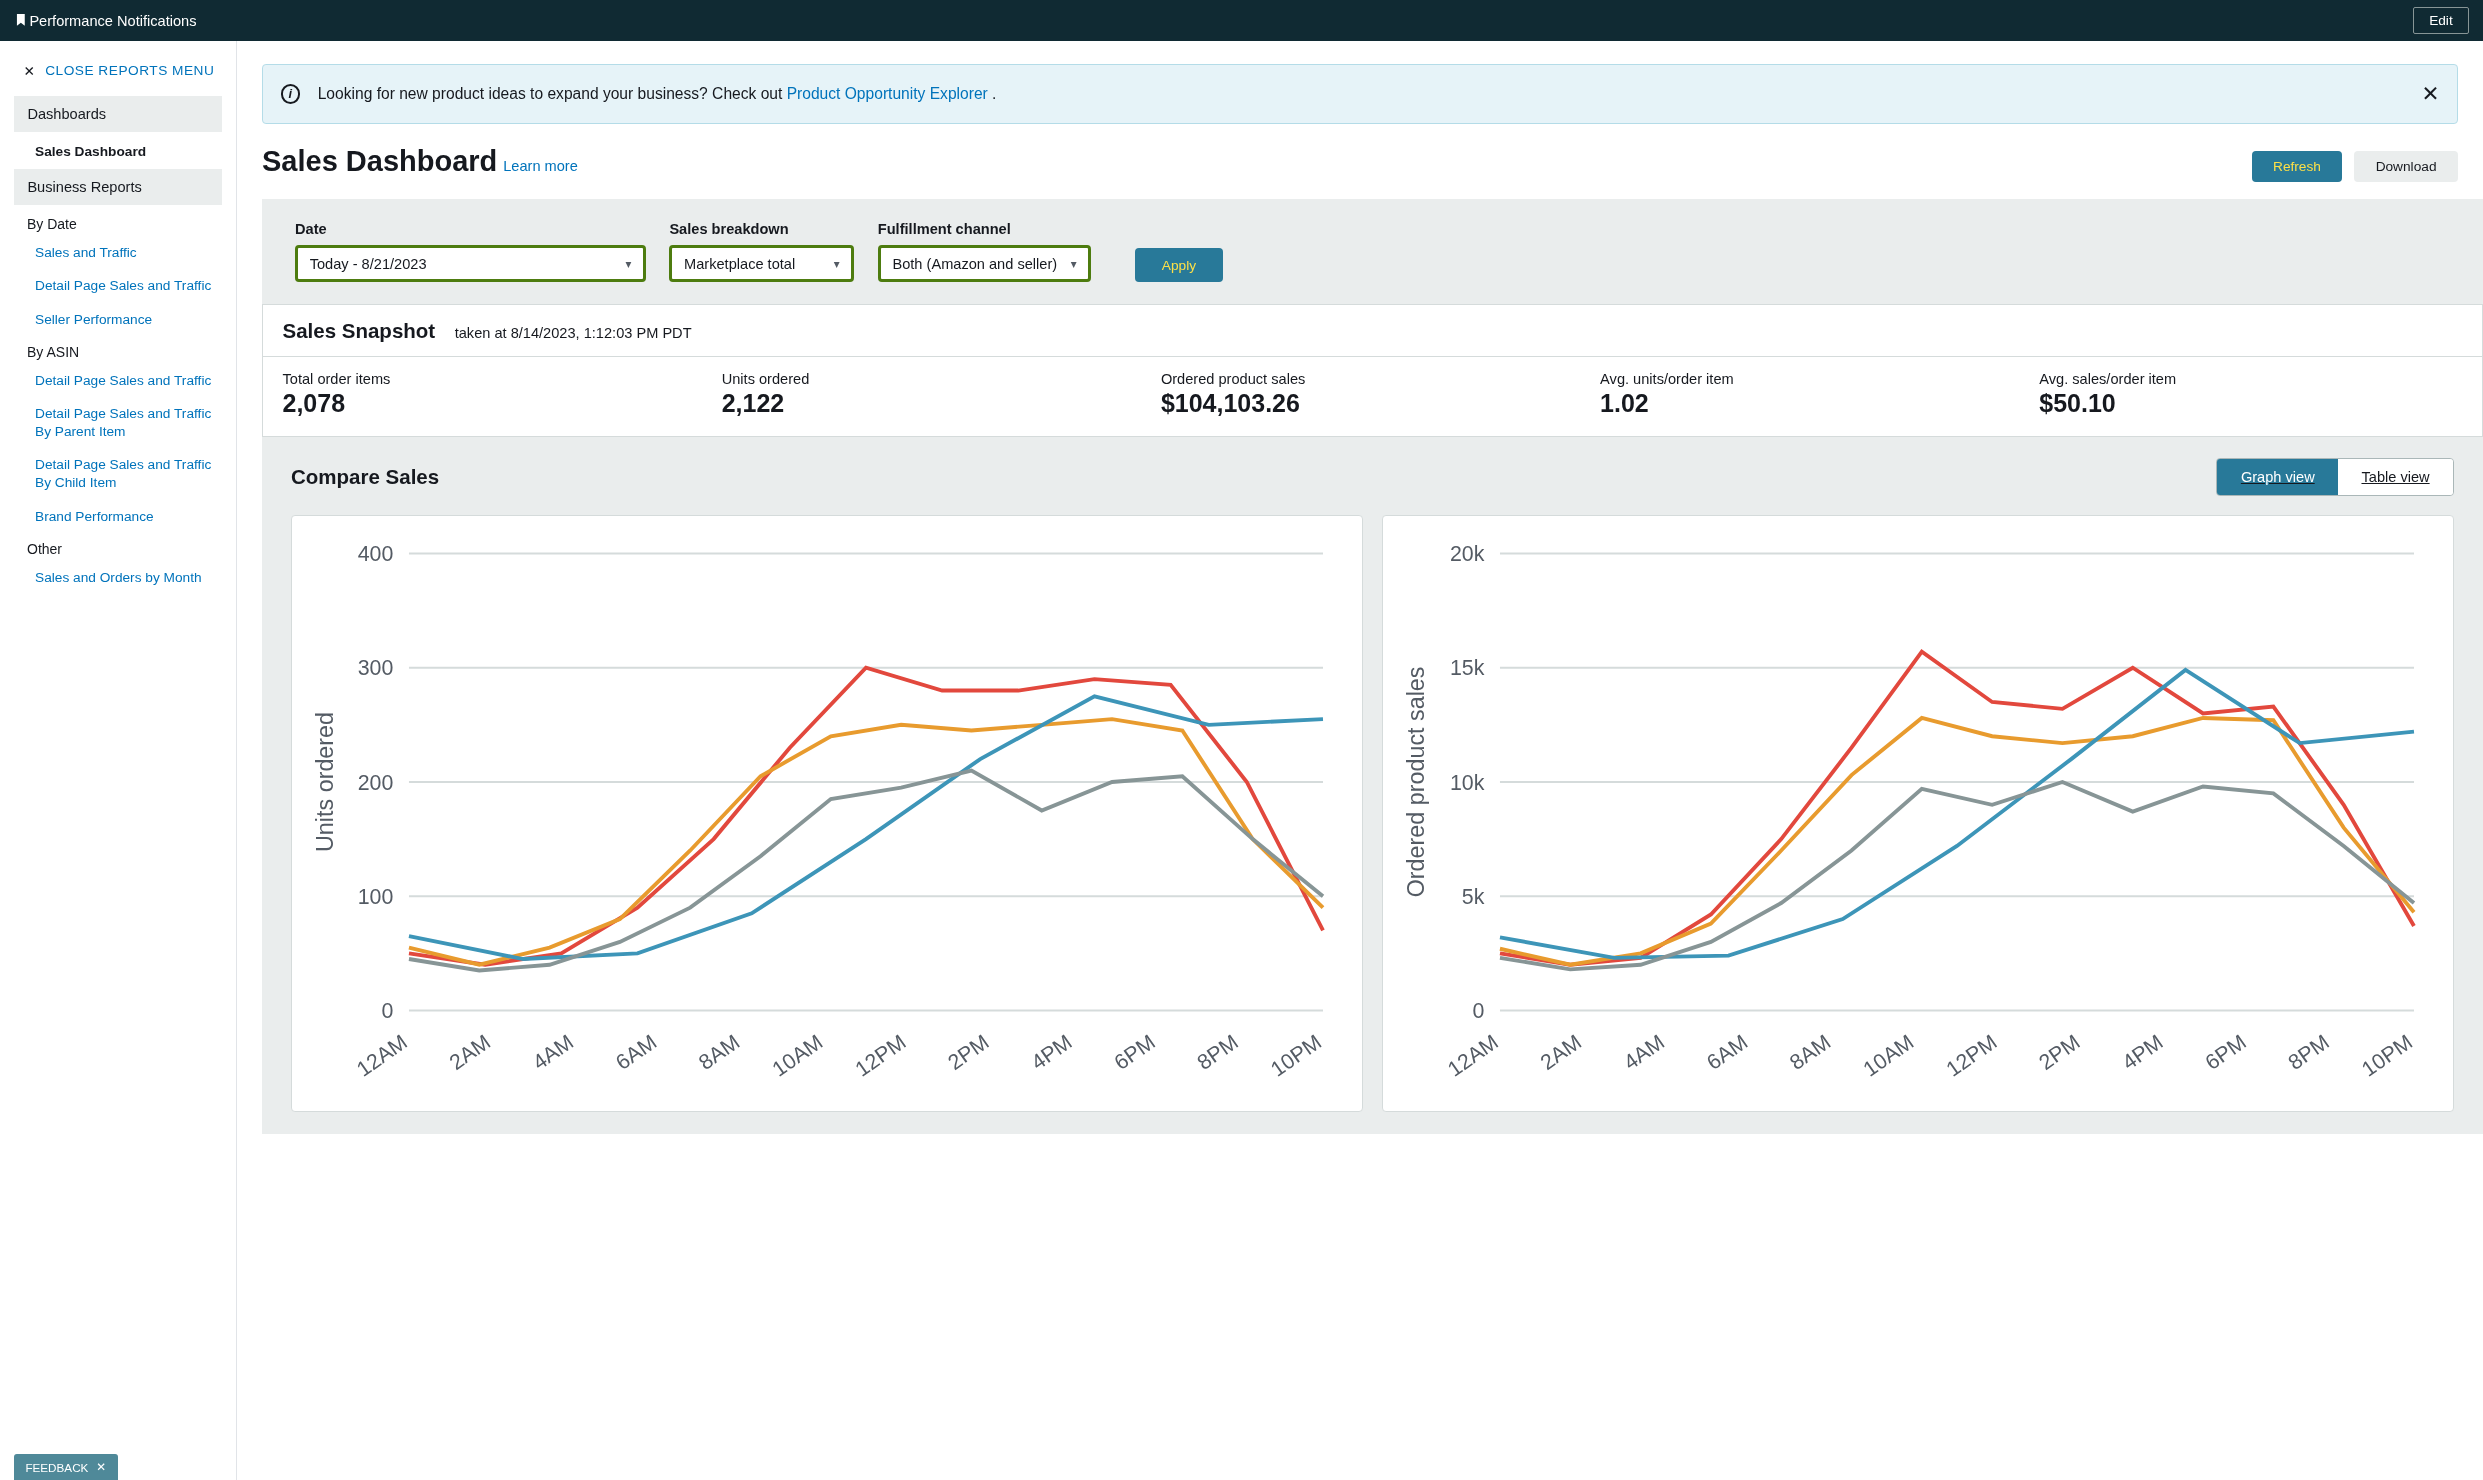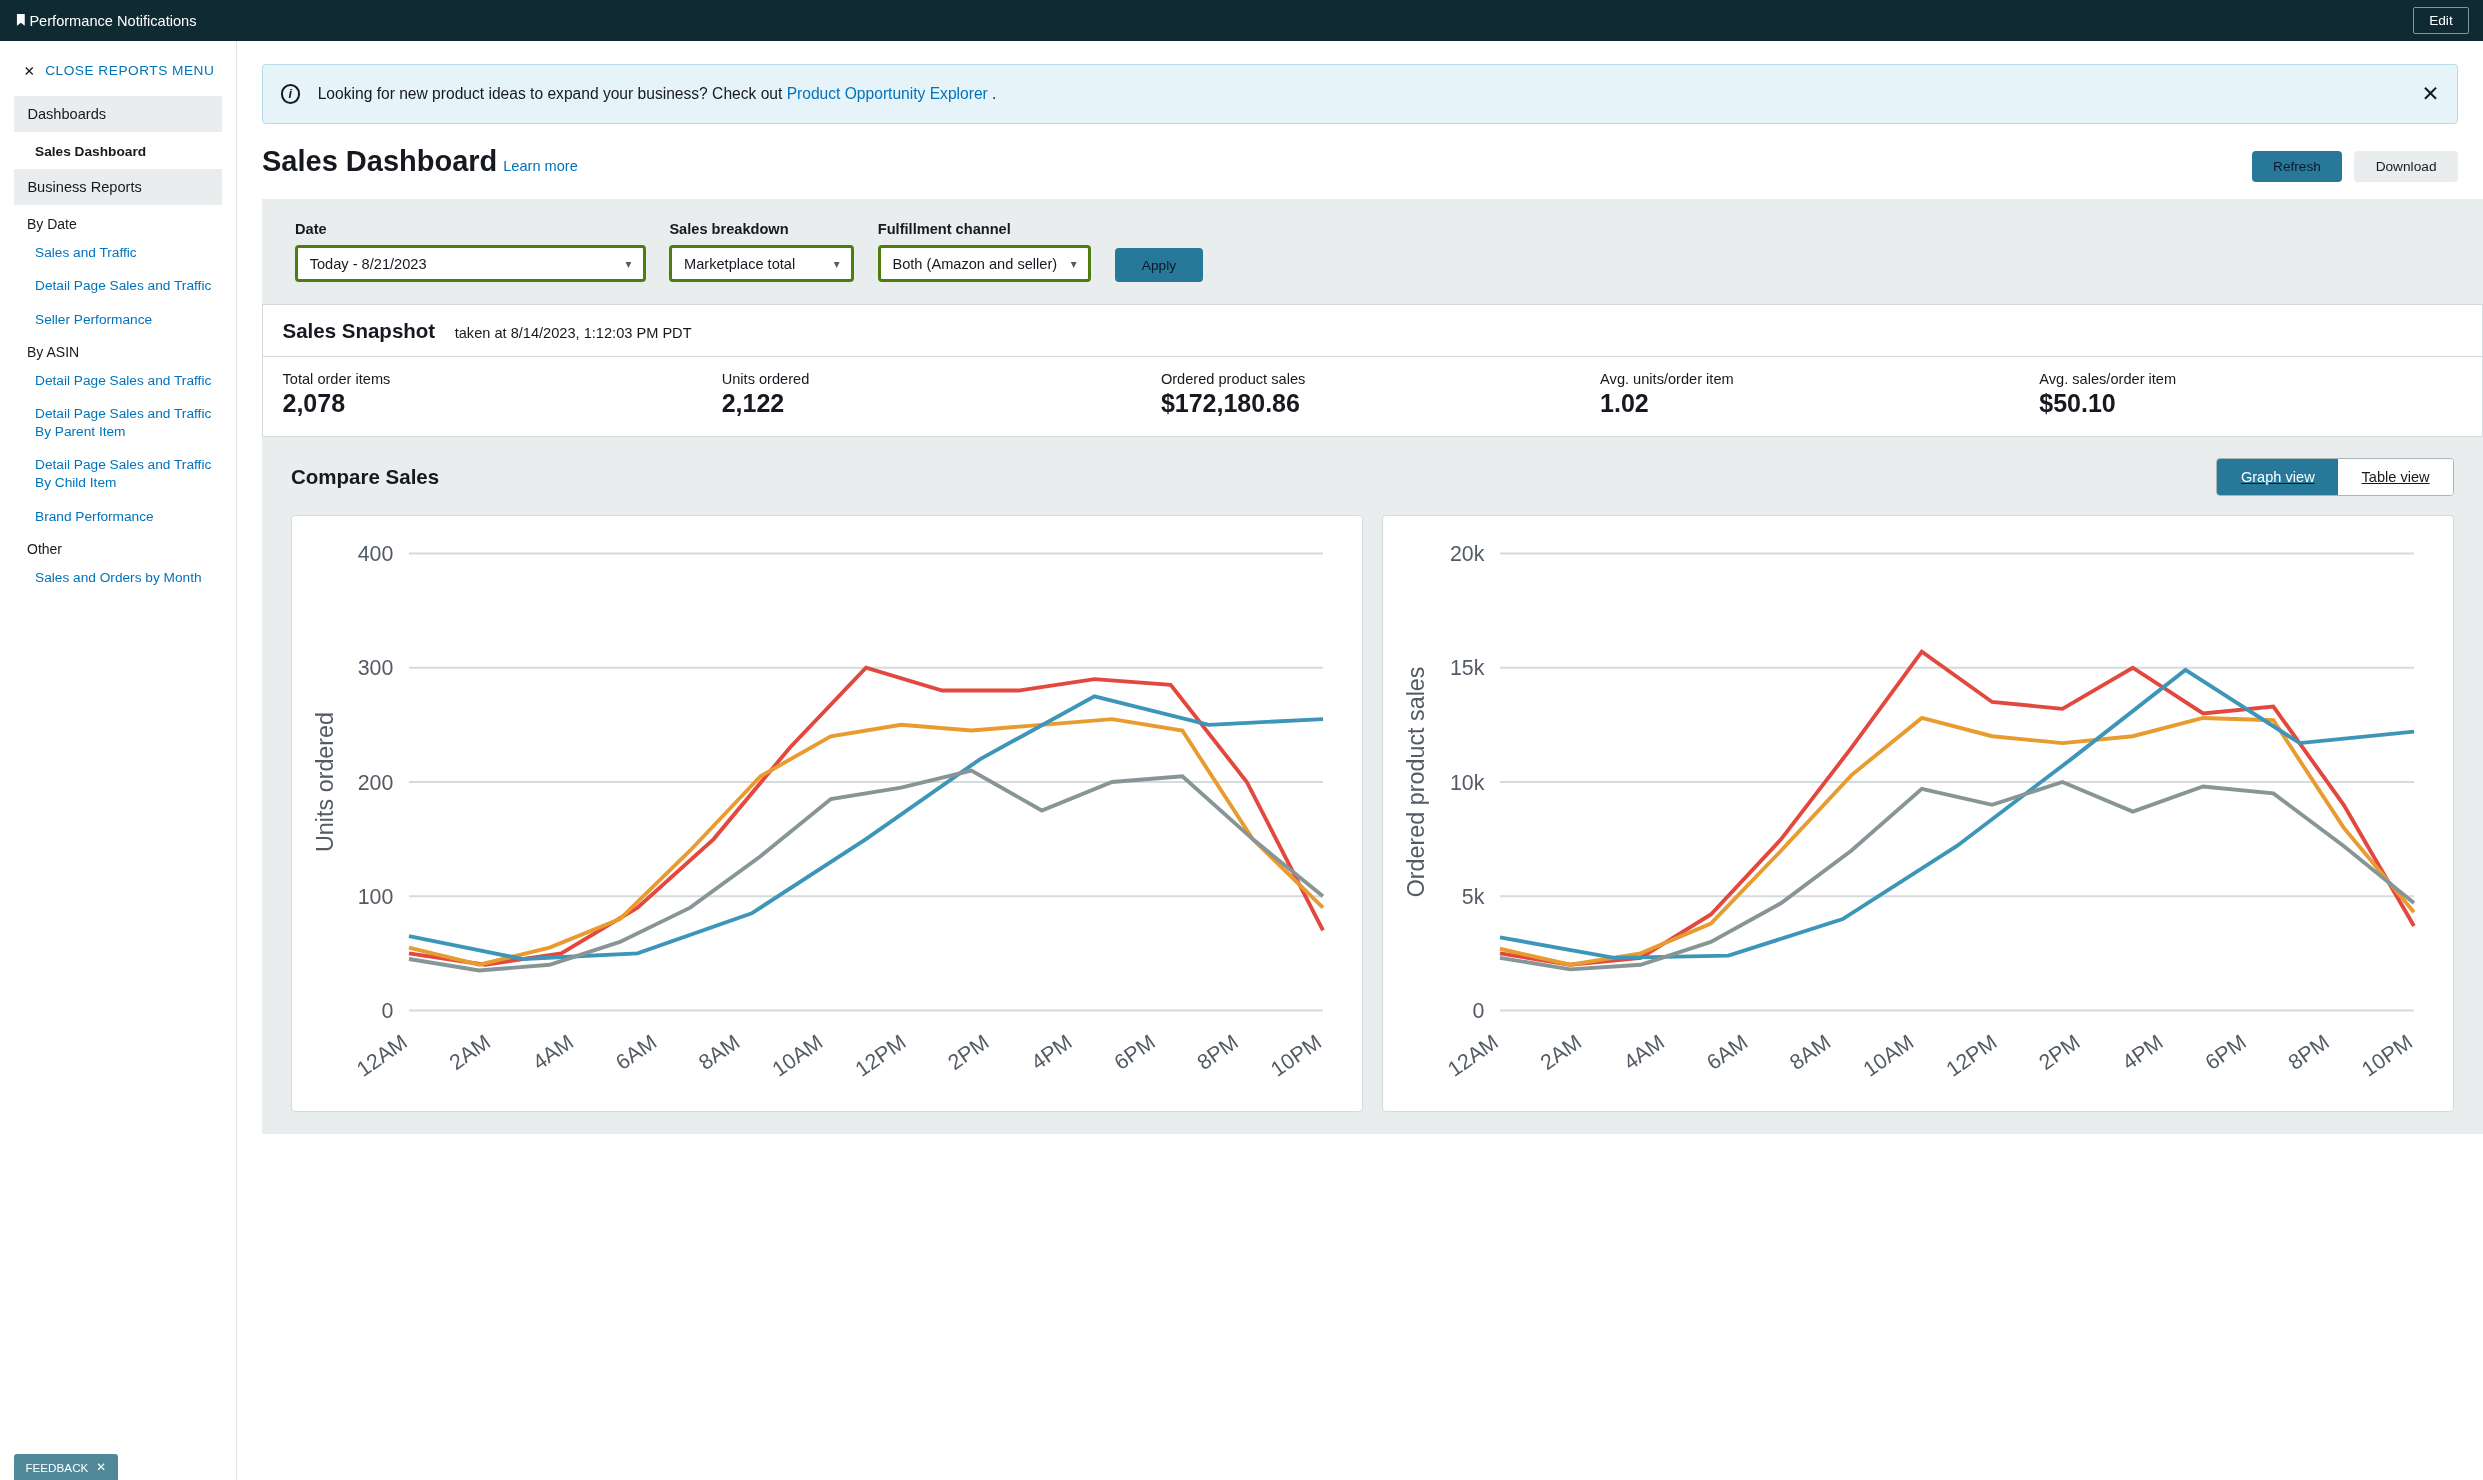--- a/index.html
+++ b/index.html
@@ -23,21 +23,21 @@
 .banner-left { display: flex; align-items: center; gap: 17.6px; font-size: 15.6px; }
 .info-icon { width: 19.5px; height: 19.5px; border: 2px solid #16191f; border-radius: 50%; display: flex; align-items: center; justify-content: center; font-size: 12.7px; font-weight: 700; font-style: italic; flex-shrink: 0; }
 .banner a { color: #0073bb; text-decoration: none; }
 .banner-close { font-size: 21.5px; cursor: pointer; color: #16191f; }
 .title-row { display: flex; align-items: baseline; justify-content: space-between; padding: 21.5px 25px 17.6px 25px; }
 .title-left { display: flex; align-items: baseline; gap: 5.9px; }
 .page-title { font-size: 29px; font-weight: 700; color: #16191f; }
 .learn-more { color: #0073bb; font-size: 14.6px; text-decoration: none; }
 .title-buttons { display: flex; gap: 11.7px; }
 .btn { padding: 7.8px 21.5px; font-size: 13.7px; border-radius: 3.9px; cursor: pointer; border: none; }
-.btn-primary { background: #287999; color: #0f172a; }
+.btn-primary { background: #287999; color: #fde047; margin-left: 20px; }
 .btn-secondary { background: #eaeded; color: #16191f; }
 .filter-box { background: #eaeded; margin: 0 0 0 25px; padding: 21.5px 33px; display: flex; gap: 23.4px; align-items: flex-end; }
 .filter-group { display: flex; flex-direction: column; gap: 7.8px; }
 .filter-label { font-size: 14.6px; font-weight: 600; color: #16191f; }
 .select { background: #fff; border: 3px solid #4d7c0f; border-radius: 3.9px; padding: 7.8px 11.7px; font-size: 14.6px; display: flex; align-items: center; justify-content: space-between; cursor: pointer; min-width: 185px; }
 .select.wide { min-width: 351px; }
 .chev { font-size: 11.7px; color: #545b64; margin-left: 13.7px; }
 .snapshot { border: 1px solid #d5dbdb; margin: 0 0 0 25px; }
 .snapshot-header { border-bottom: 1px solid #d5dbdb; padding: 13.7px 19.5px; display: flex; align-items: baseline; gap: 19.5px; }
 .snapshot-title { font-size: 20.5px; font-weight: 700; }
@@ -154,21 +154,21 @@
         <div class="metric">
           <div class="metric-label">Total order items</div>
           <div class="metric-value">2,078</div>
         </div>
         <div class="metric">
           <div class="metric-label">Units ordered</div>
           <div class="metric-value">2,122</div>
         </div>
         <div class="metric">
           <div class="metric-label">Ordered product sales</div>
-          <div class="metric-value">$172,180.86</div>
+          <div class="metric-value">$104,103.26</div>
         </div>
         <div class="metric">
           <div class="metric-label">Avg. units/order item</div>
           <div class="metric-value">1.02</div>
         </div>
         <div class="metric">
           <div class="metric-label">Avg. sales/order item</div>
           <div class="metric-value">$50.10</div>
         </div>
       </div>

